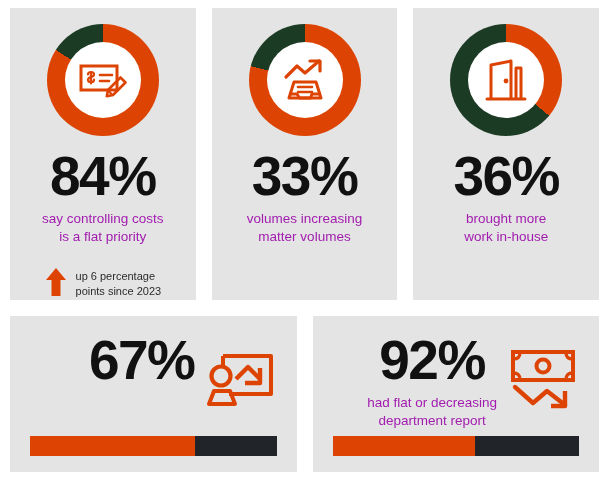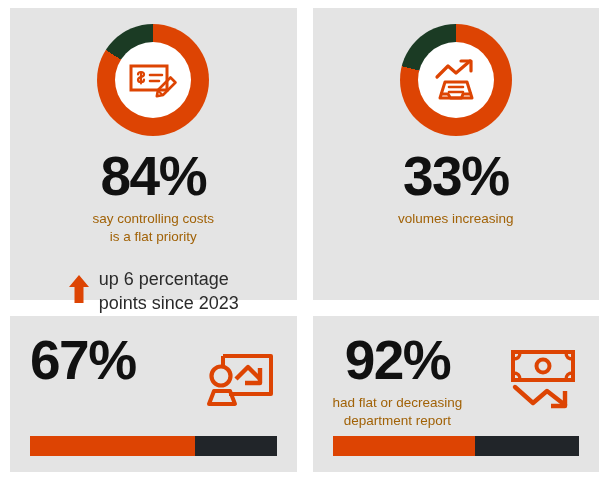--- a/index.html
+++ b/index.html
@@ -74,57 +74,57 @@
     font-size: 55px;
     line-height: 1.02;
     font-weight: bold;
     color: #111111;
     letter-spacing: -1.5px;
     margin-top: 12px;
   }
   .caption {
     font-size: 13.5px;
     line-height: 1.33;
-    color: #a16207;
+    color: #a21caf;
     text-align: center;
     margin-top: 6px;
     font-weight: 400;
   }
 
   .divider {
     width: 150px;
     height: 1px;
     background: #b9b9b9;
     margin: 12px 0 0 0;
   }
   .footnote {
     display: flex;
     align-items: center;
     gap: 9px;
     margin-top: 9px;
   }
   .footnote-text {
-    font-size: 18px;
+    font-size: 11px;
     line-height: 1.35;
     color: #2b2b2b;
     text-align: left;
   }
 
   
   .card-bar {
     flex: 1 1 0;
     padding: 14px 20px 16px 20px;
     display: flex;
     flex-direction: column;
   }
   .bar-top {
     flex: 1 1 auto;
     display: flex;
     align-items: flex-start;
-    justify-content: space-between;
+    justify-content: flex-end;
     gap: 10px;
   }
   .bar-textcol {
     display: flex;
     flex-direction: column;
     align-items: center;
     padding-top: 2px;
   }
   .bar-textcol .pct { margin-top: 0; }
   .bar-icon {
@@ -195,23 +195,44 @@
               <path d="M14 26 H36 L41 42 H9 Z" stroke="#dd4403" stroke-width="3" stroke-linejoin="round"></path>
               <path d="M18 31 H32 M18 36 H32" stroke="#dd4403" stroke-width="2.6" stroke-linecap="round"></path>
               <path d="M9 38 H17 l2.5 4 h11 L32 38 h9" stroke="#dd4403" stroke-width="3" fill="none" stroke-linejoin="round"></path>
             </svg>
           </span>
         </div>
       </div>
       <div class="pct">33%</div>
       <div class="caption">
         <span>volumes increasing</span><br>
-      </div>
-    </div>
-
+        <span>matter volumes</span>
+      </div>
+    </div>
+
+    <div class="card card-donut">
+      <div class="donut-wrap">
+        <div class="donut-ring" style="background: conic-gradient(#dd4403 0deg 129.6deg, #1b3b24 129.6deg 360deg);"></div>
+        <div class="donut-hole">
+          <span>
+            <svg width="52" height="46" viewBox="0 0 52 46" fill="none">
+              <path d="M7 42 H45" stroke="#dd4403" stroke-width="3" stroke-linecap="round"></path>
+              <path d="M11 42 V8 L31 4 V42" stroke="#dd4403" stroke-width="3" stroke-linejoin="round"></path>
+              <circle cx="26" cy="24" r="2.4" fill="#dd4403"></circle>
+              <path d="M36 42 V11 H41 V42" stroke="#dd4403" stroke-width="3" stroke-linejoin="round"></path>
+            </svg>
+          </span>
+        </div>
+      </div>
+      <div class="pct">36%</div>
+      <div class="caption">
+        <span>brought more</span><br>
+        <span>work in-house</span>
+      </div>
+    </div>
 
   </div>
 
   <div class="row row-bottom">
 
     <div class="card card-bar">
       <div class="bar-top">
         <div class="bar-textcol">
           <div class="pct">67%</div>
         </div>

